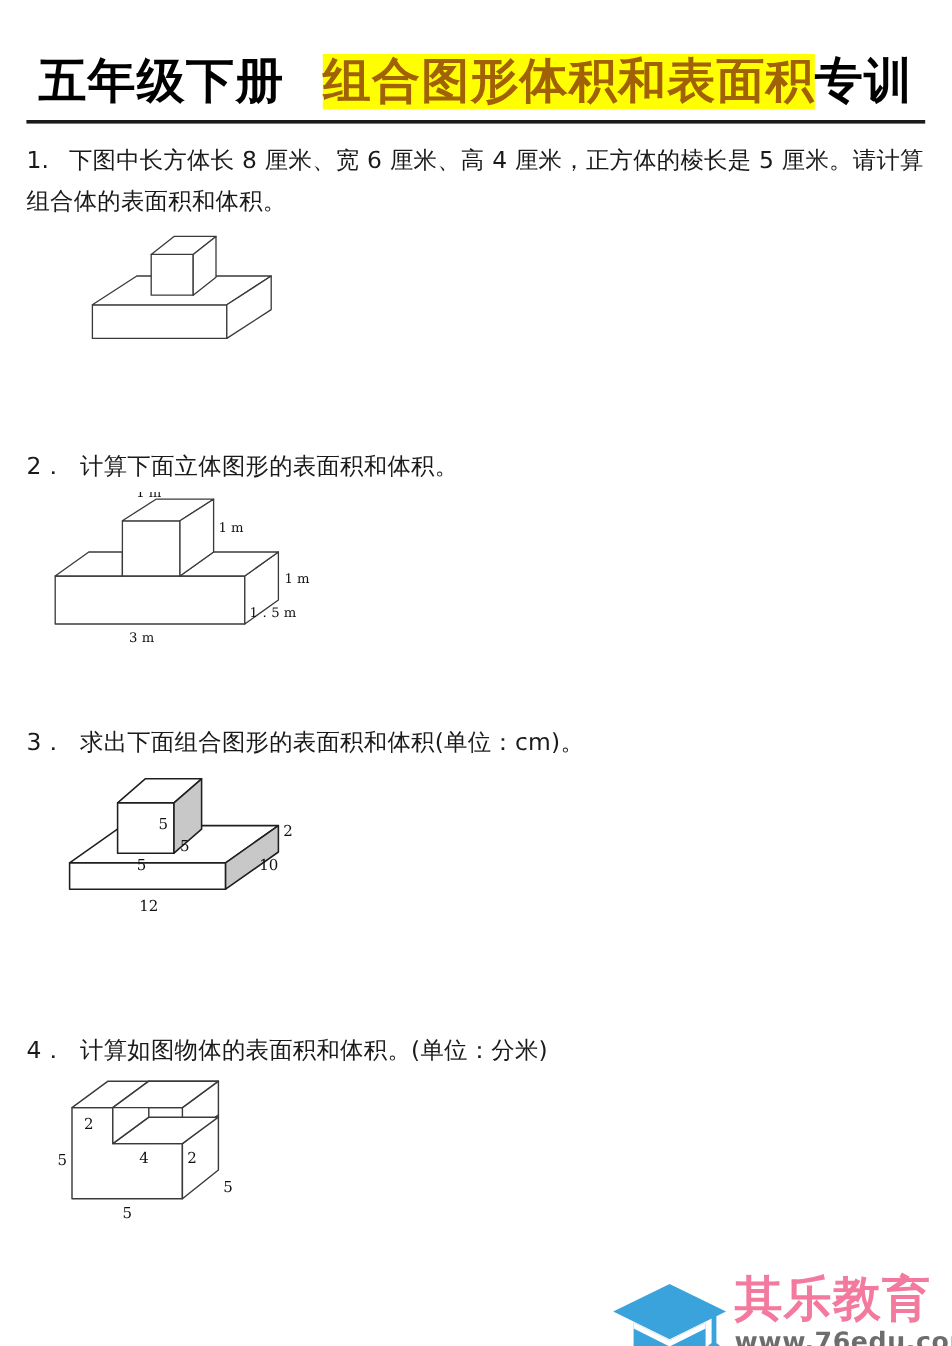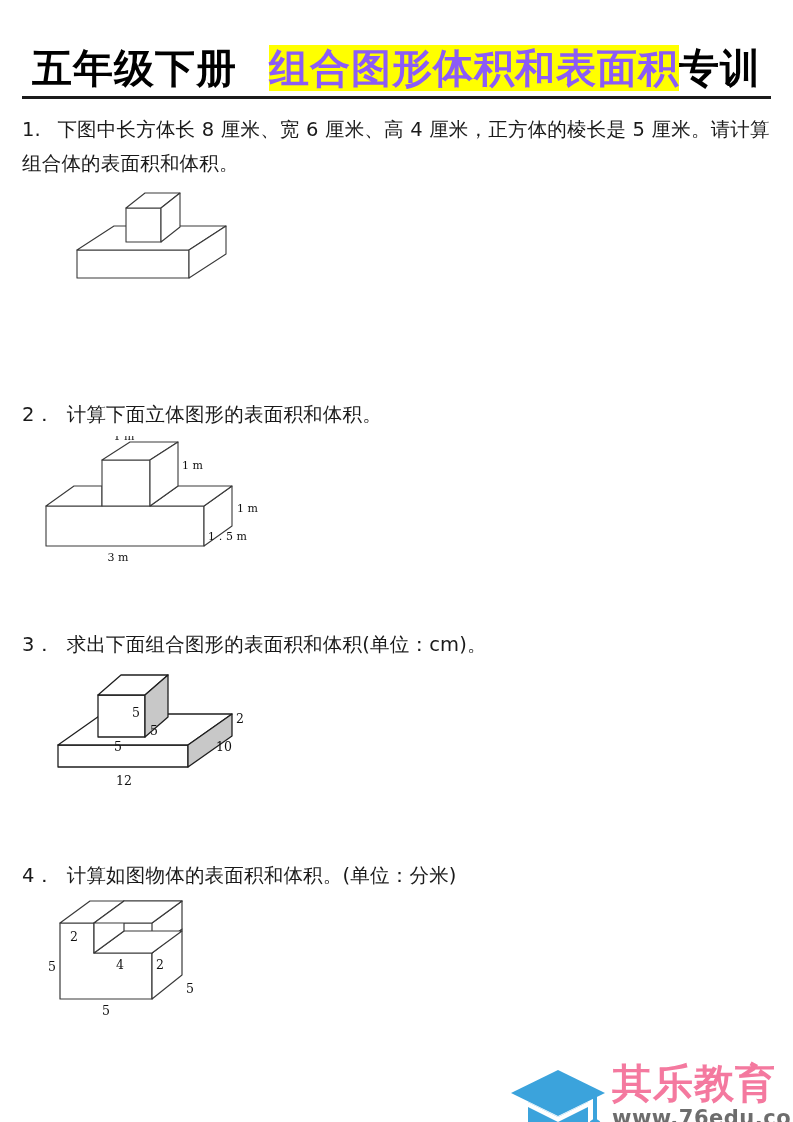--- a/index.html
+++ b/index.html
@@ -32,23 +32,24 @@
   .title-line {
     font-size: 40px;
     font-weight: bold;
     letter-spacing: 1px;
     line-height: 1.1;
     font-family: "DejaVu Sans", "Liberation Sans", sans-serif;
     display: inline-block;
   }
   .title-seg-plain {
     color: #000000;
+    font-family: Liberation Mono, monospace;
   }
   .title-seg-hl {
-    color: #8b5cf6;
+    color: #a16207;
     background: #ffff00;
     margin-left: 32px;
   }
   .title-rule {
     margin-top: 6px;
     height: 3px;
     background: #1b1b1b;
     width: 100%;
   }
 
@@ -155,21 +156,21 @@
           <path d="M82 22 L82 56 L117 56 L117 22 Z"></path>
 
           <path d="M82 22 L101 7 L136 7 L117 22 Z"></path>
 
           <path d="M117 22 L136 7 L136 41 L117 56 Z"></path>
         </g>
       </svg>
     </div>
   </div>
 
-  <div class="question" style="margin-top:92px;">
+  <div class="question" style="margin-top:62px;">
     <div class="q-text">
       <span>2．</span>
       <span style="display:inline-block;width:6px"></span><span>计算下面立体图形的表面积和体积。</span>
     </div>
 
     <div class="figure-wrap" style="height:145px;">
       <svg width="260" height="140" viewBox="0 0 260 140" style="margin-left:10px;margin-top:4px;">
         <g fill="#ffffff" stroke="#3a3a3a" stroke-width="1.1" stroke-linejoin="round">
 
           <path d="M14 70 L14 110 L172 110 L172 70 Z"></path>
@@ -222,21 +223,21 @@
           <text x="110" y="68">5</text>
           <text x="78" y="84" text-anchor="middle">5</text>
           <text x="196" y="56">2</text>
           <text x="176" y="84">10</text>
           <text x="84" y="118" text-anchor="middle">12</text>
         </g>
       </svg>
     </div>
   </div>
 
-  <div class="question" style="margin-top:62px;">
+  <div class="question" style="margin-top:88px;">
     <div class="q-text">
       <span>4．</span>
       <span style="display:inline-block;width:6px"></span><span>计算如图物体的表面积和体积。(单位：分米)</span>
     </div>
 
     <div class="figure-wrap" style="height:125px;">
       <svg width="220" height="120" viewBox="0 0 220 120" style="margin-left:14px;margin-top:4px;">
         <g fill="#ffffff" stroke="#3a3a3a" stroke-width="1.2" stroke-linejoin="round">
 
           <path d="M24 26 L24 102 L116 102 L116 56 L58 56 L58 26 Z"></path>

